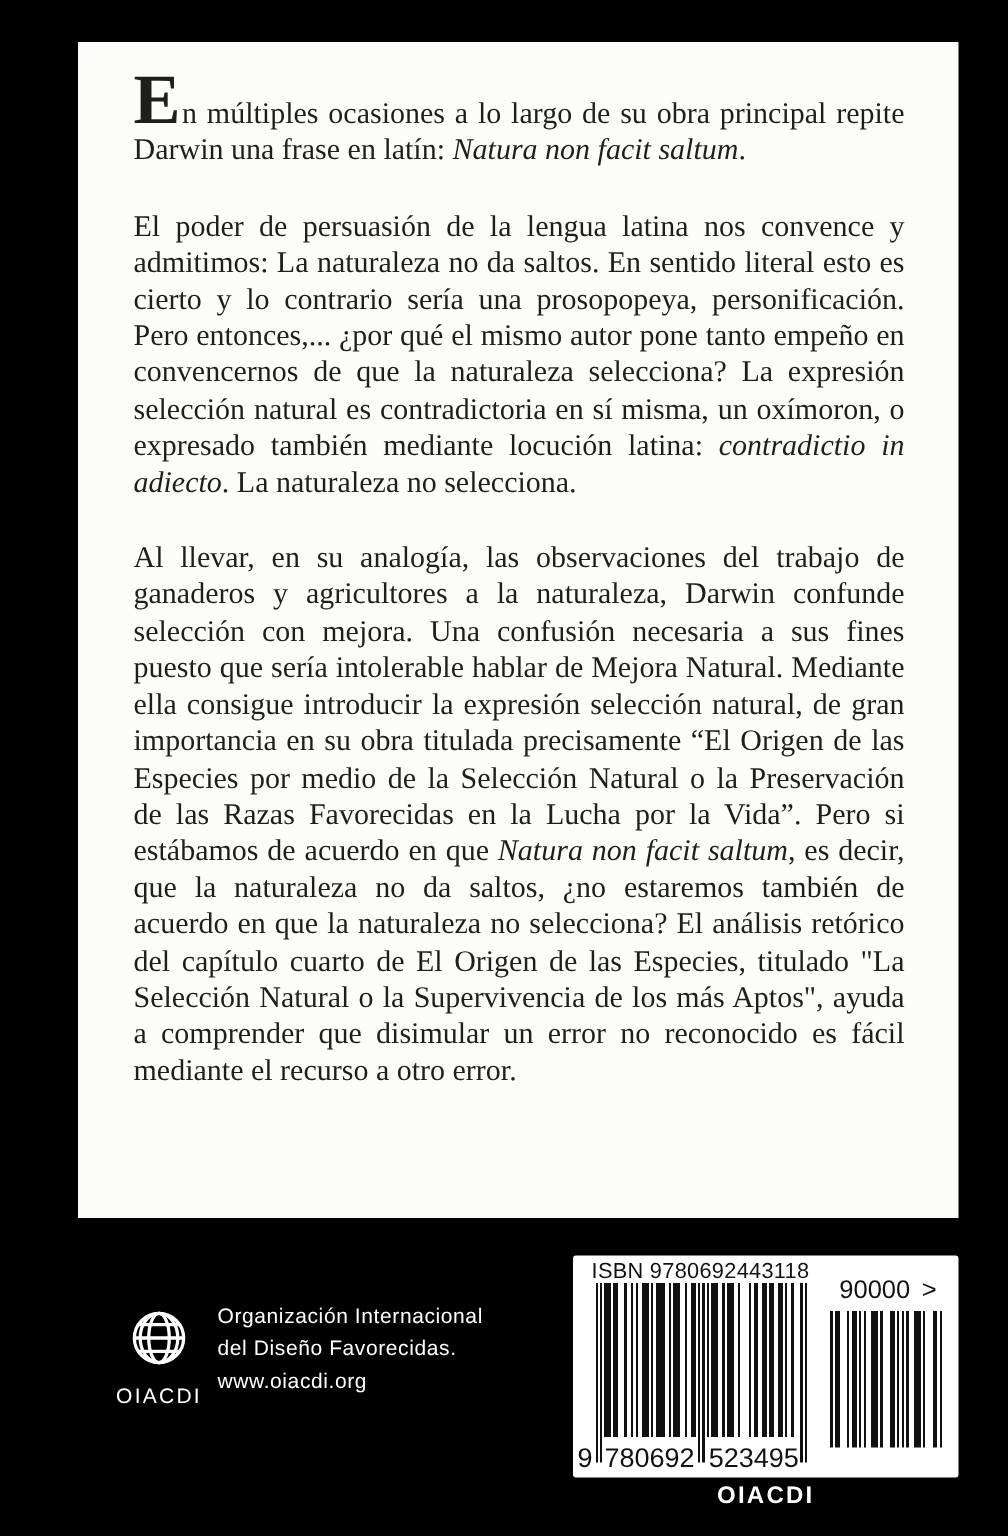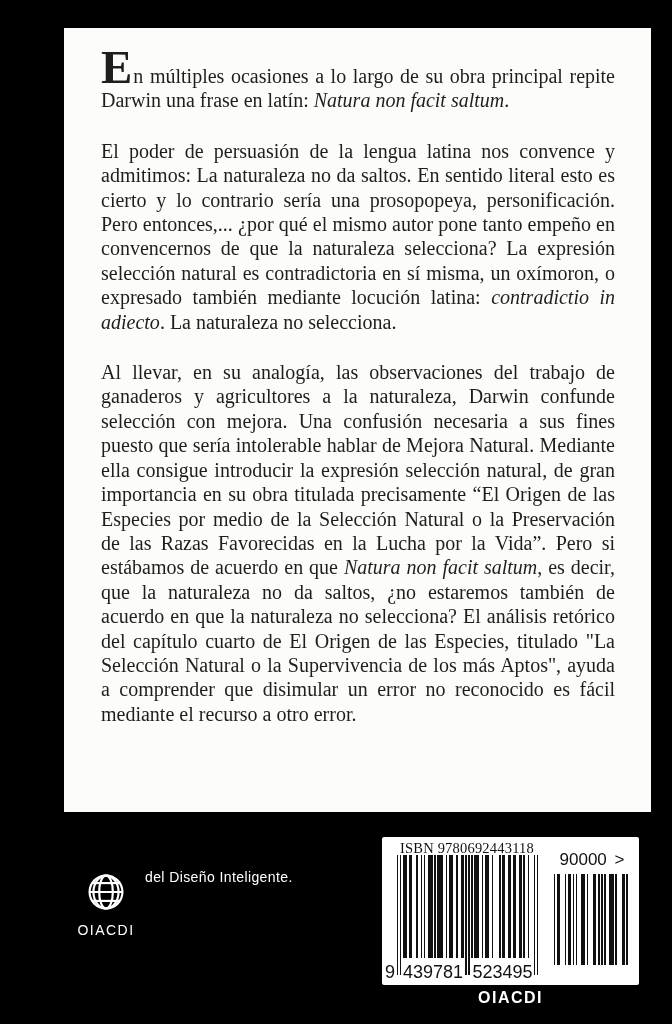--- a/index.html
+++ b/index.html
@@ -1,37 +1,37 @@
 <!DOCTYPE html>
 <html><head>
 <meta charset="utf-8">
 <style>
   html,body{margin:0;padding:0;background:#000;}
   .page{position:relative;width:672px;height:1024px;background:#000;overflow:hidden;
         font-family:"Liberation Sans",sans-serif;}
   
-  .panel{position:absolute;left:64px;top:28px;width:587px;height:784px;background:#fcfcfb;
+  .panel{position:absolute;left:52px;top:28px;width:587px;height:784px;background:#fcfcfb;
          box-sizing:border-box;padding:36px 36px 0 37px;overflow:hidden;}
   .desc{font-family:"Liberation Serif",serif;font-size:20px;line-height:24.4px;color:#1e1e1c;
         text-align:justify;}
   .desc p{margin:0 0 26px 0;padding:0;}
   .desc em{font-style:italic;}
   .dropcap{font-size:47px;line-height:1px;font-weight:bold;margin-right:1px;}
   
   .globe{position:absolute;left:87px;top:873px;width:38px;height:38px;}
   .pub-acronym{position:absolute;left:68px;top:922px;width:76px;text-align:center;color:#fff;
                font-size:14px;letter-spacing:1.5px;}
   .pub-text{position:absolute;left:145px;top:867px;color:#fff;font-size:14px;line-height:21px;
             letter-spacing:0.4px;}
   .pub-text .web{margin-top:1px;}
   
   .barcode-box{position:absolute;left:382px;top:837px;width:257px;height:148px;background:#fff;
                border-radius:2px;color:#111;}
   .isbn-label{position:absolute;left:10px;top:3px;width:150px;text-align:center;font-size:14.5px;
-              letter-spacing:0.2px;white-space:nowrap;font-family:Liberation Serif, serif;}
+              letter-spacing:0.2px;white-space:nowrap;}
   .ean13{position:absolute;left:15px;top:18px;width:141px;height:120px;}
   .bc-digit{position:absolute;font-size:18px;line-height:18px;}
   .d9{left:3px;top:126px;}
   .g1{left:21px;top:126px;width:60px;text-align:center;}
   .g2{left:90px;top:126px;width:61px;text-align:center;}
   .price{position:absolute;left:170px;top:14px;width:80px;text-align:center;font-size:17px;
          line-height:17px;word-spacing:3px;white-space:pre;}
   .ean5{position:absolute;left:170px;top:37px;width:76px;height:91px;}
   .footer-acronym{position:absolute;left:382px;top:989px;width:257px;text-align:center;color:#fff;
                   font-weight:bold;font-size:16px;letter-spacing:1.5px;}
@@ -56,21 +56,23 @@
         <ellipse cx="20" cy="20" rx="7.2" ry="17.3"></ellipse>
         <ellipse cx="20" cy="20" rx="13.2" ry="17.3"></ellipse>
         <line x1="2.7" y1="20" x2="37.3" y2="20"></line>
         <line x1="5.6" y1="10.6" x2="34.4" y2="10.6"></line>
         <line x1="5.6" y1="29.4" x2="34.4" y2="29.4"></line>
       </g>
     </svg>
   </div>
   <div class="pub-acronym">OIACDI</div>
   <div class="pub-text">
-    <div>del Diseño Inteligente.</div>
+    <div>Organización Internacional</div>
+    <div>del Diseño Favorecidas.</div>
+    <div class="web">www.oiacdi.org</div>
   </div>
 
   <div class="barcode-box">
     <div class="isbn-label">ISBN 9780692443118</div>
     <div class="ean13"><svg viewBox="0 0 95 100" preserveAspectRatio="none" shape-rendering="crispEdges" width="100%" height="100%">
           <g fill="#111">
             <rect x="0" y="0" width="1" height="100"></rect>
             <rect x="2" y="0" width="1" height="100"></rect>
             <rect x="4" y="0" width="1" height="86"></rect>
             <rect x="5" y="0" width="1" height="86"></rect>
@@ -115,21 +117,21 @@
             <rect x="79" y="0" width="1" height="86"></rect>
             <rect x="82" y="0" width="1" height="86"></rect>
             <rect x="83" y="0" width="1" height="86"></rect>
             <rect x="85" y="0" width="1" height="86"></rect>
             <rect x="88" y="0" width="1" height="86"></rect>
             <rect x="92" y="0" width="1" height="100"></rect>
             <rect x="94" y="0" width="1" height="100"></rect>
           </g>
         </svg></div>
     <div class="bc-digit d9">9</div>
-    <div class="bc-digit g1">439781</div>
+    <div class="bc-digit g1">780692</div>
     <div class="bc-digit g2">523495</div>
     <div class="price">90000 &gt;</div>
     <div class="ean5"><svg viewBox="0 0 48 100" preserveAspectRatio="none" shape-rendering="crispEdges" width="100%" height="100%">
           <g fill="#111">
             <rect x="1" y="0" width="1" height="100"></rect>
             <rect x="3" y="0" width="1" height="100"></rect>
             <rect x="4" y="0" width="1" height="100"></rect>
             <rect x="8" y="0" width="1" height="100"></rect>
             <rect x="10" y="0" width="1" height="100"></rect>
             <rect x="11" y="0" width="1" height="100"></rect>

